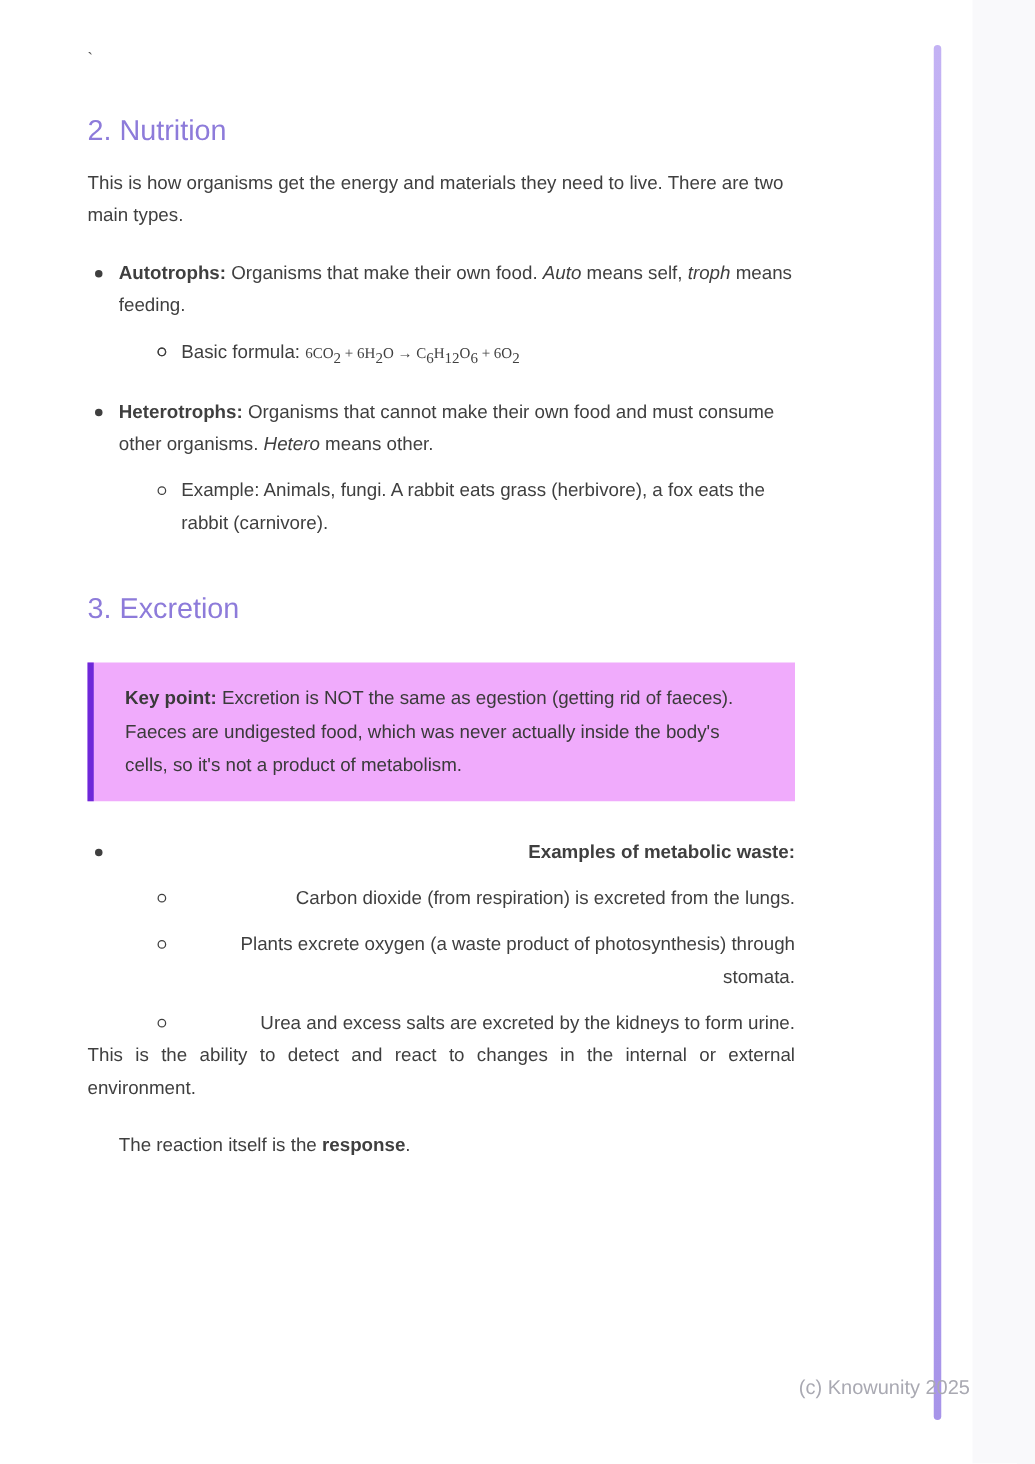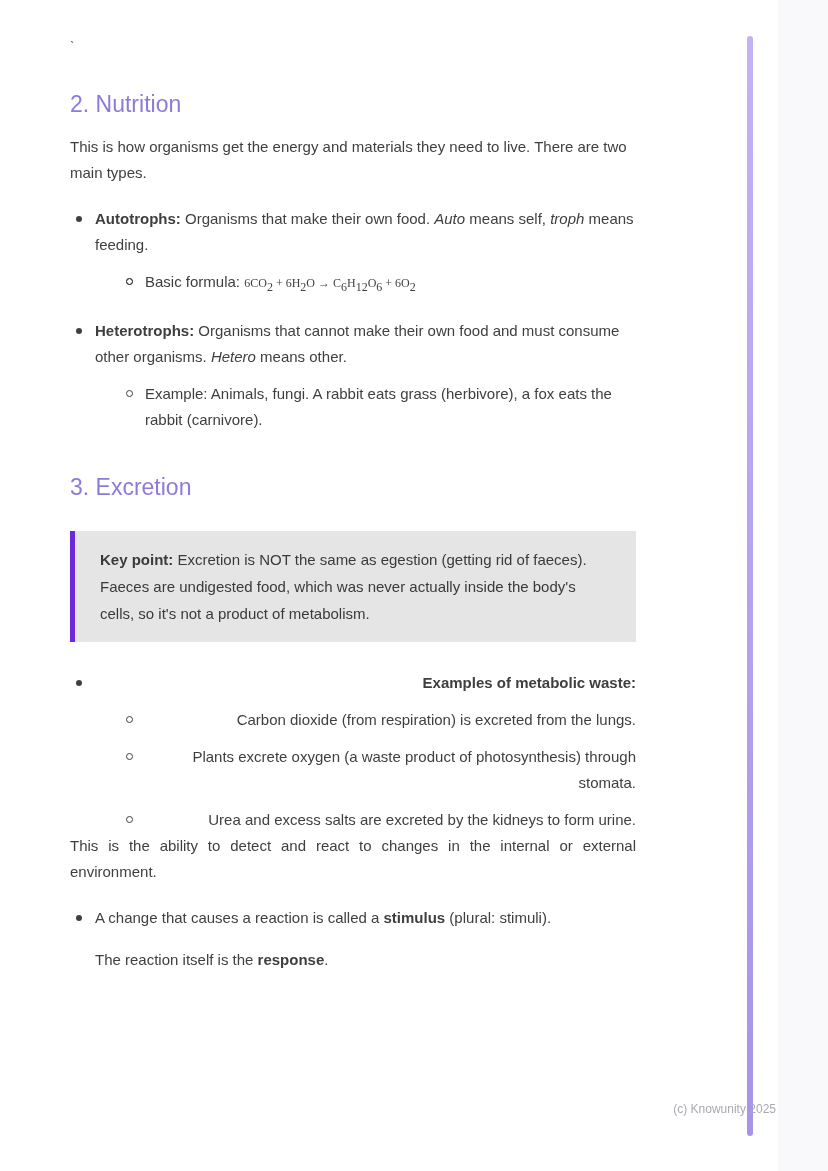--- a/index.html
+++ b/index.html
@@ -37,30 +37,30 @@
   ul.blist > li:first-child{margin-top:0;}
   ul.sublist{list-style:none;margin:8px 0 0 25px;padding:0;}
   ul.sublist > li{position:relative;padding-left:25px;margin-top:11px;}
   .marker{
     position:absolute;left:6px;top:10px;width:6px;height:6px;border-radius:50%;
   }
   .marker.disc{background:#3f3f3f;}
   .marker.circle{background:transparent;border:1.4px solid #3f3f3f;width:5px;height:5px;top:9px;}
   .callout{
     margin:30px 0 28px 0;
-    background:#e5e5e5;
+    background:#f0abfc;
     border-left:5px solid #6d28d9;
     padding:15px 26px 15px 25px;
     line-height:27px;color:#3a3a3a;
   }
   .math{font-family:"Liberation Serif",serif;font-size:12px;}
   sub{font-size:11px;line-height:0;}
   .watermark{
     position:absolute;right:52px;top:1102px;
-    font-size:12px;color:#a9a9b2;
+    font-size:16px;color:#a9a9b2;
   }
   .gap-lg{margin-top:22px !important;}
 </style>
 </head>
 <body>
 
 <div class="page">
 
   <div class="right-gutter"></div>
   <div class="accent-stripe"></div>
@@ -125,24 +125,20 @@
           </li>
         </ul>
       </li>
     </ul>
 
 
     <p class="para justify"><span>This is the ability to detect and react to changes in the internal or external environment.</span></p>
 
     <ul class="blist">
       <li>
-        <span class="marker disc"></span>
-        <span><span>A change that causes a reaction is called a </span><span style="font-weight: 700;">stimulus</span><span> (plural: stimuli).</span></span>
-      </li>
-      <li>
         
         <span><span>The reaction itself is the </span><span style="font-weight: 700;">response</span><span>.</span></span>
       </li>
 
     </ul>
 
   </div>
 
   <div class="watermark">(c) Knowunity 2025</div>
 

